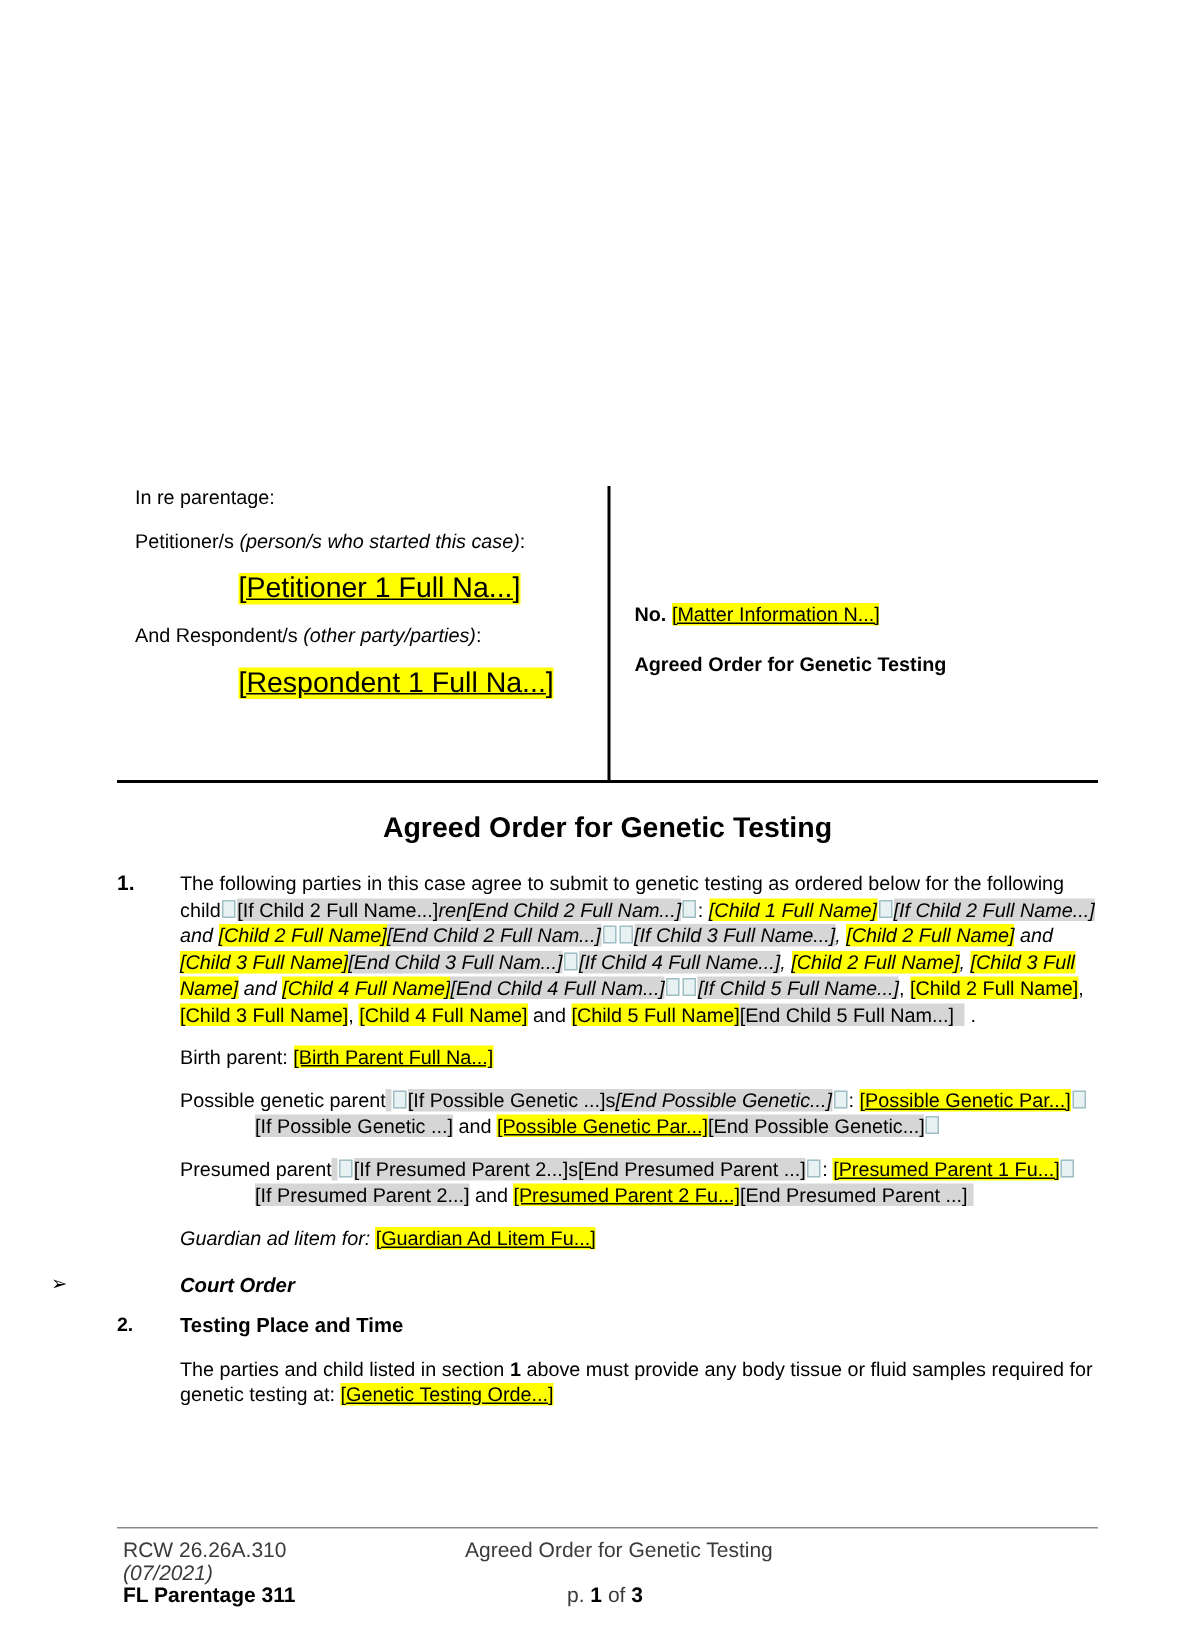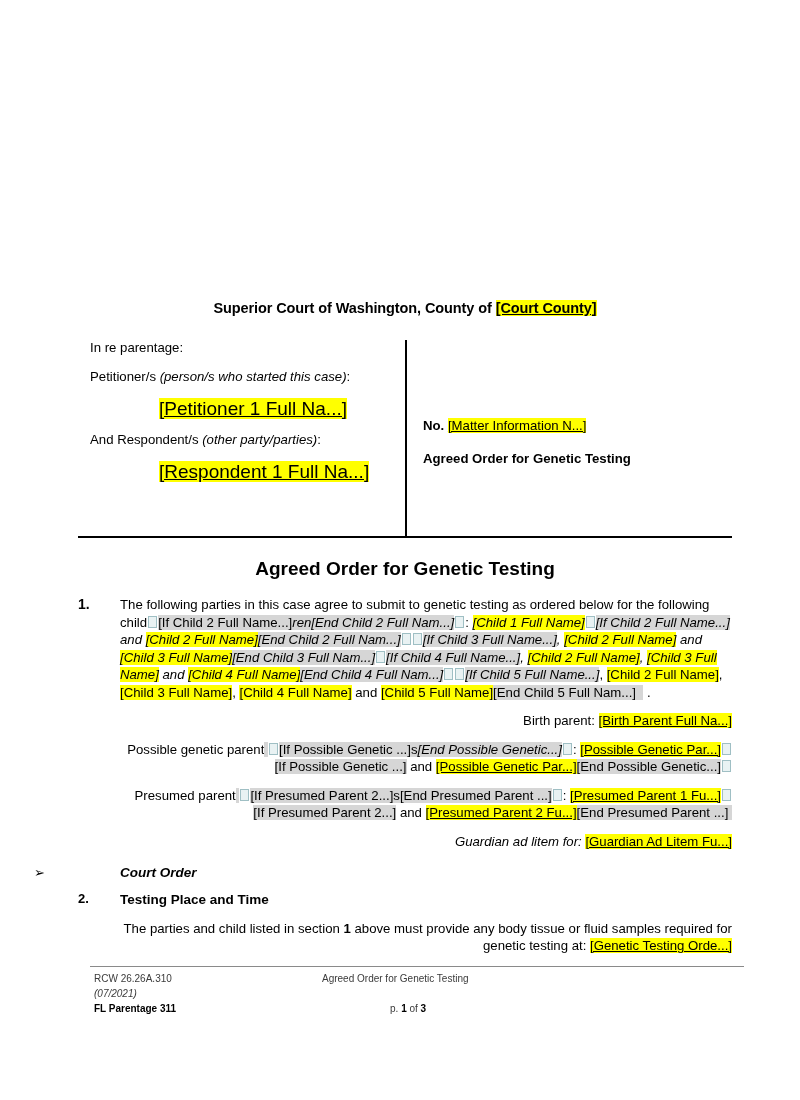--- a/index.html
+++ b/index.html
@@ -114,21 +114,20 @@
     line-height: 1.33;
     text-align: left;
   }
   .item-num.small { font-size: 13px; }
 
   .sub {
     margin-left: 42px;
     font-size: 13.2px;
     line-height: 1.33;
     margin-top: 11px;
-    text-align: right;
   }
   .sub.hang {
     padding-left: 50px;
     text-indent: -50px;
   }
 
   
   .court-order {
     position: relative;
     margin: 14px 0 8px 0;
@@ -174,49 +173,45 @@
     border: 1px solid #9fbfc4;
     background: #e9f2f3;
     vertical-align: -1px;
     margin: 0 1px;
   }
 
   
   .footer {
     position: absolute;
     left: 78px;
-    top: 966px;
+    top: 1018px;
     width: 654px;
     border-top: 1.6px solid #8a8a8a;
     padding-top: 5px;
-    font-size: 10px;
+    font-size: 14px;
     color: #3b3b3b;
     line-height: 1.33;
-    margin-left: 12px;
   }
   .footer-row {
     position: relative;
     height: 15px;
   }
   .f-left { position: absolute; left: 4px; top: 0; }
   .f-mid  { position: absolute; left: 232px; top: 0; }
   .f-mid2 { position: absolute; left: 300px; top: 0; }
   .f-bold { font-weight: bold; color: #000; }
   .f-ital { font-style: italic; }
 </style>
 </head>
 <body>
 
 <div class="page">
 
   <div class="content">
 
-    <div class="court-title">
-      <span>Superior Court of Washington, County of </span><span class="hl-u">[Court County]</span><span class="hl-u"> </span>
-    </div>
 
     <div class="caption">
       <div class="caption-divider"></div>
 
       <div class="cap-left">
         <div class="cap-line">In re parentage:</div>
 
         <div class="cap-line">
           <span>Petitioner/s </span><span class="ital">(person/s who started this case)</span><span>:</span>
         </div>

